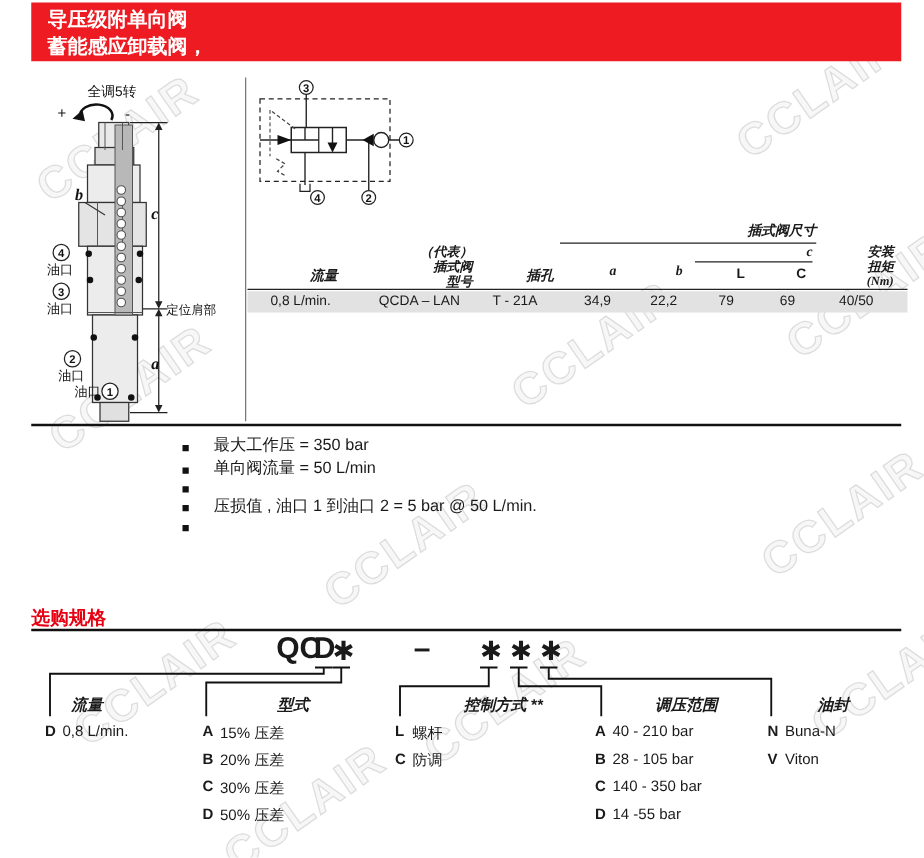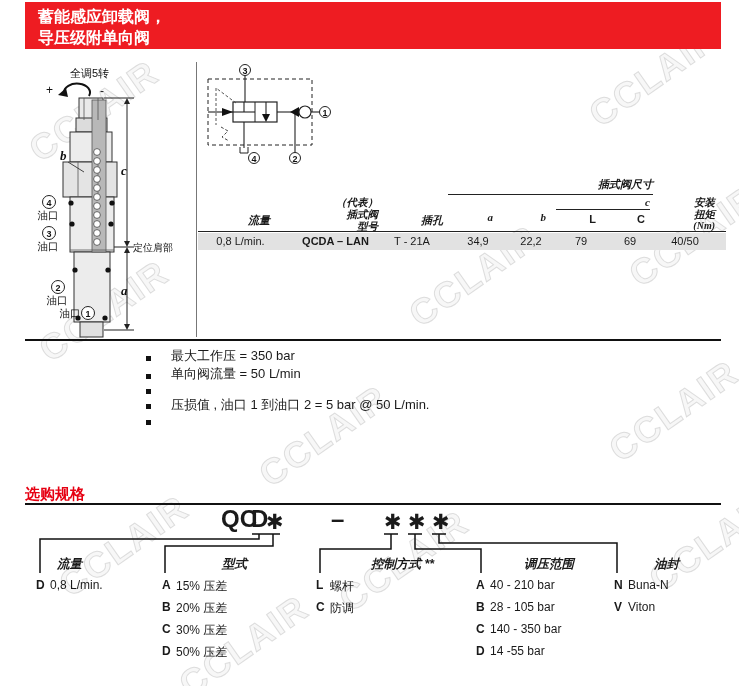--- a/index.html
+++ b/index.html
@@ -56,22 +56,22 @@
 <div class="wm" style="left:400px;top:255px">CCLAIR</div>
 <div class="wm" style="left:30px;top:290px">CCLAIR</div>
 <div class="wm" style="left:250px;top:415px">CCLAIR</div>
 <div class="wm" style="left:600px;top:390px">CCLAIR</div>
 <div class="wm" style="left:50px;top:525px">CCLAIR</div>
 <div class="wm" style="left:330px;top:540px">CCLAIR</div>
 <div class="wm" style="left:640px;top:520px">CCLAIR</div>
 <div class="wm" style="left:170px;top:625px">CCLAIR</div>
 
 <div class="abs red-band">
+  <div>导压级附单向阀</div>
   <div>蓄能感应卸载阀，</div>
-  <div>导压级附单向阀</div>
 </div>
 
 <svg class="abs" style="left:28px;top:57px" width="170" height="285" viewBox="28 57 170 285">
 
   <g stroke="#222" stroke-width="1" fill="none">
     <path d="M104 98 H134"></path>
     <path d="M113 247 H134"></path>
     <path d="M104 330 H134"></path>
     <path d="M127 102 V243"></path>
     <path d="M127 251 V326"></path>
@@ -208,21 +208,21 @@
   <div class="hd" style="left:368px;top:38px;width:30px;font-weight:bold">L</div>
   <div class="hd" style="left:417px;top:38px;width:30px;font-weight:bold">C</div>
   <div class="hd bi" style="left:457px;top:21px;width:60px;font-size:10.5px;line-height:12px">
     <div>安装</div>
     <div>扭矩</div>
     <div class="ser" style="font-size:10px">(Nm)</div>
   </div>
   <div class="sep"></div>
   <div class="data-row">
     <div class="cl" style="left:0px;width:85px">0,8 L/min.</div>
-    <div class="cl" style="left:90px;width:95px;font-weight:bold">QCDA – LAN</div>
+    <div class="cl" style="left:90px;width:95px;font-weight:normal">QCDA – LAN</div>
     <div class="cl" style="left:184px;width:60px">T - 21A</div>
     <div class="cl" style="left:263px;width:34px">34,9</div>
     <div class="cl" style="left:316px;width:34px">22,2</div>
     <div class="cl" style="left:368px;width:30px">79</div>
     <div class="cl" style="left:417px;width:30px">69</div>
     <div class="cl" style="left:457px;width:60px">40/50</div>
   </div>
 </div>
 
 <div class="abs hrule-mid"></div>

